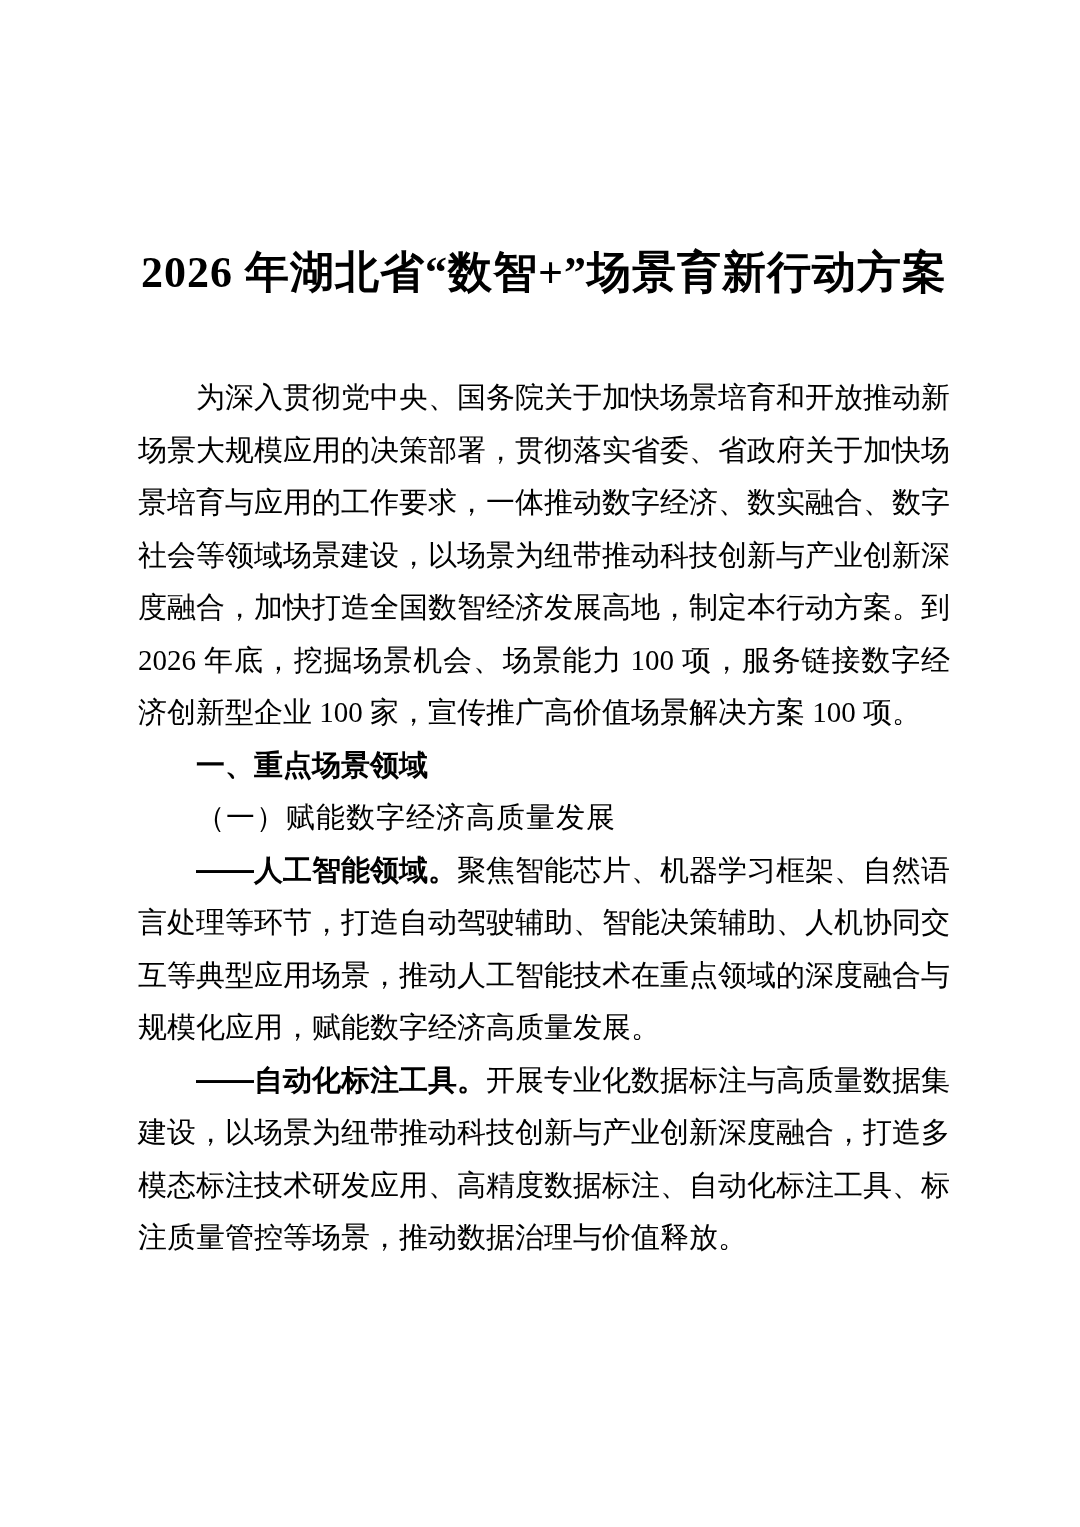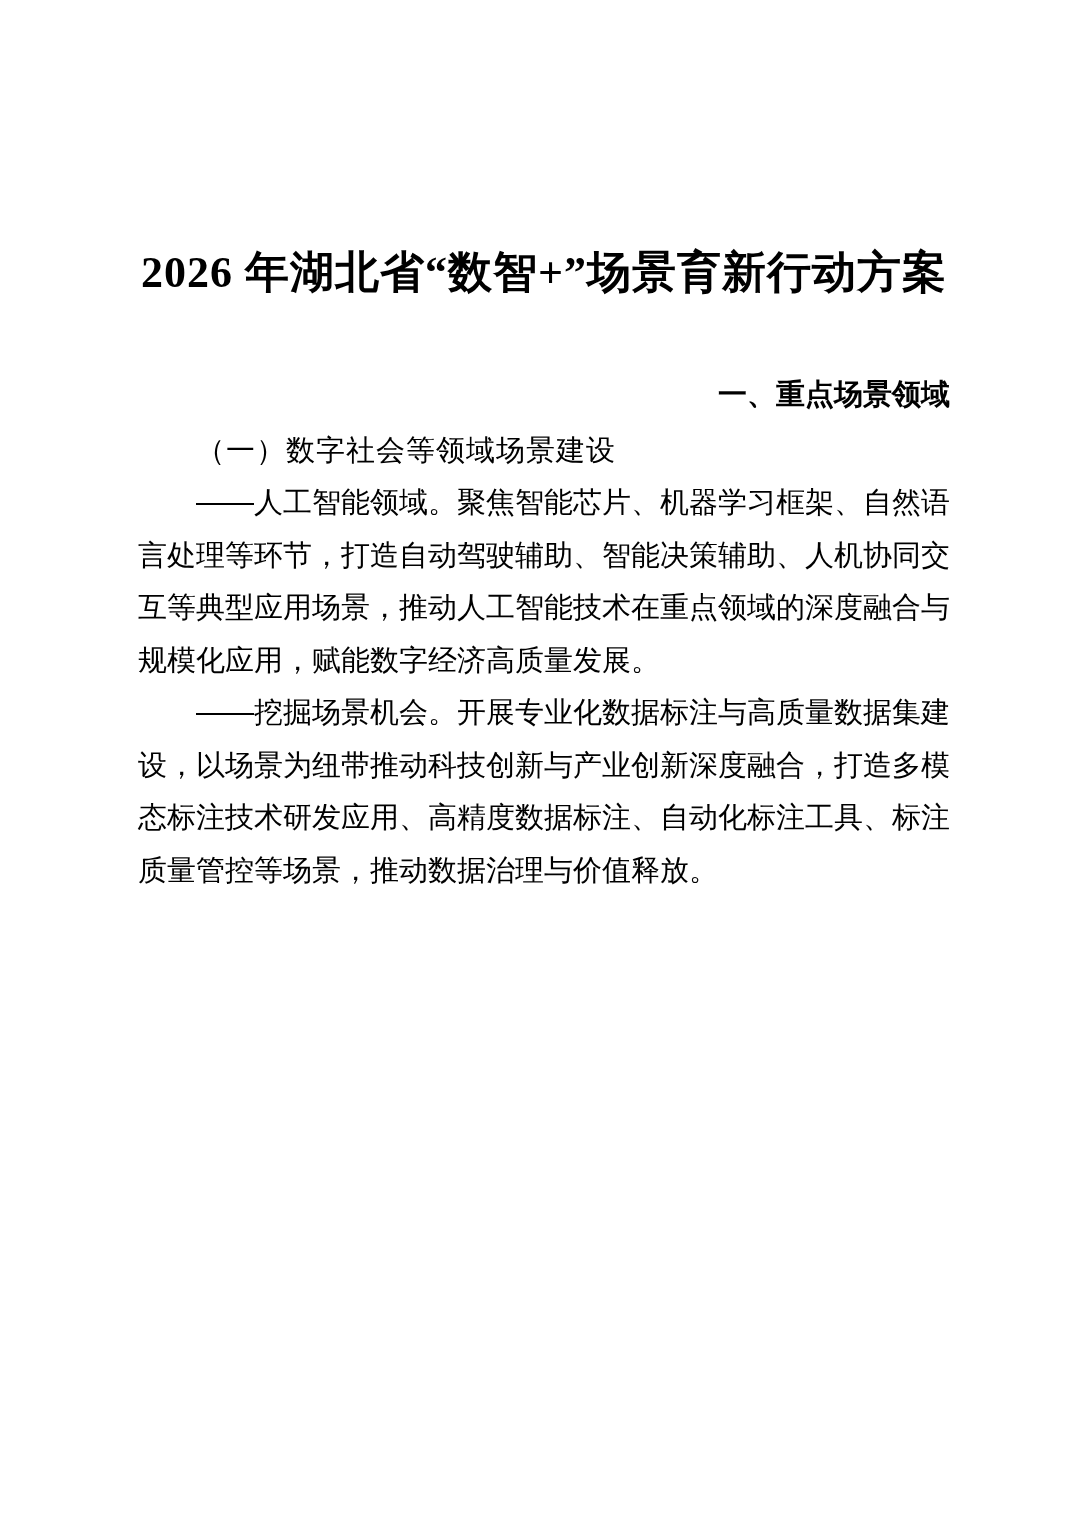--- a/index.html
+++ b/index.html
@@ -34,68 +34,68 @@
     line-height: 52.5px;
     text-align: justify;
     text-justify: inter-ideograph;
     margin: 0;
   }
   .indent2 {
     text-indent: 2em;
   }
   .section-heading {
     margin: 0;
-    font-family: Liberation Mono, monospace;
+    font-family: Liberation Sans, sans-serif;
     font-weight: bold;
     font-size: 29px;
     line-height: 52.5px;
     text-indent: 2em;
-    text-align: right;
   }
   .subsection-heading {
     margin: 0;
     font-family: "Liberation Serif", "DejaVu Serif", serif;
     font-weight: normal;
     font-size: 29px;
     line-height: 52.5px;
     text-indent: 2em;
     letter-spacing: 1px;
   }
   .para-lead {
     font-family: "Liberation Sans", "DejaVu Sans", sans-serif;
-    font-weight: normal;
+    font-weight: bold;
   }
   .page-footer {
     position: absolute;
     top: 1374px;
     right: 150px;
     font-size: 29px;
     line-height: 40px;
     font-family: "Liberation Serif", "DejaVu Serif", serif;
     color: #000000;
   }
 </style>
 </head>
 <body>
 
 <div class="page">
 
   <h1 class="doc-title">2026 年湖北省“数智+”场景育新行动方案</h1>
 
+  <p class="body-text indent2">为深入贯彻党中央、国务院关于加快场景培育和开放推动新场景大规模应用的决策部署，贯彻落实省委、省政府关于加快场景培育与应用的工作要求，一体推动数字经济、数实融合、数字社会等领域场景建设，以场景为纽带推动科技创新与产业创新深度融合，加快打造全国数智经济发展高地，制定本行动方案。到 2026 年底，挖掘场景机会、场景能力 100 项，服务链接数字经济创新型企业 100 家，宣传推广高价值场景解决方案 100 项。</p>
 
   <h2 class="section-heading">一、重点场景领域</h2>
 
-  <h3 class="subsection-heading">（一）数字社会等领域场景建设</h3>
+  <h3 class="subsection-heading">（一）赋能数字经济高质量发展</h3>
 
   <p class="body-text indent2">
     <span class="para-lead">——人工智能领域。</span><span>聚焦智能芯片、机器学习框架、自然语言处理等环节，打造自动驾驶辅助、智能决策辅助、人机协同交互等典型应用场景，推动人工智能技术在重点领域的深度融合与规模化应用，赋能数字经济高质量发展。</span>
   </p>
 
   <p class="body-text indent2">
-    <span class="para-lead">——挖掘场景机会。</span><span>开展专业化数据标注与高质量数据集建设，以场景为纽带推动科技创新与产业创新深度融合，打造多模态标注技术研发应用、高精度数据标注、自动化标注工具、标注质量管控等场景，推动数据治理与价值释放。</span>
+    <span class="para-lead">——自动化标注工具。</span><span>开展专业化数据标注与高质量数据集建设，以场景为纽带推动科技创新与产业创新深度融合，打造多模态标注技术研发应用、高精度数据标注、自动化标注工具、标注质量管控等场景，推动数据治理与价值释放。</span>
   </p>
 
 
   <div class="page-footer">
     <span>— 3 —</span>
   </div>
 
 </div>
 
 </body></html>

